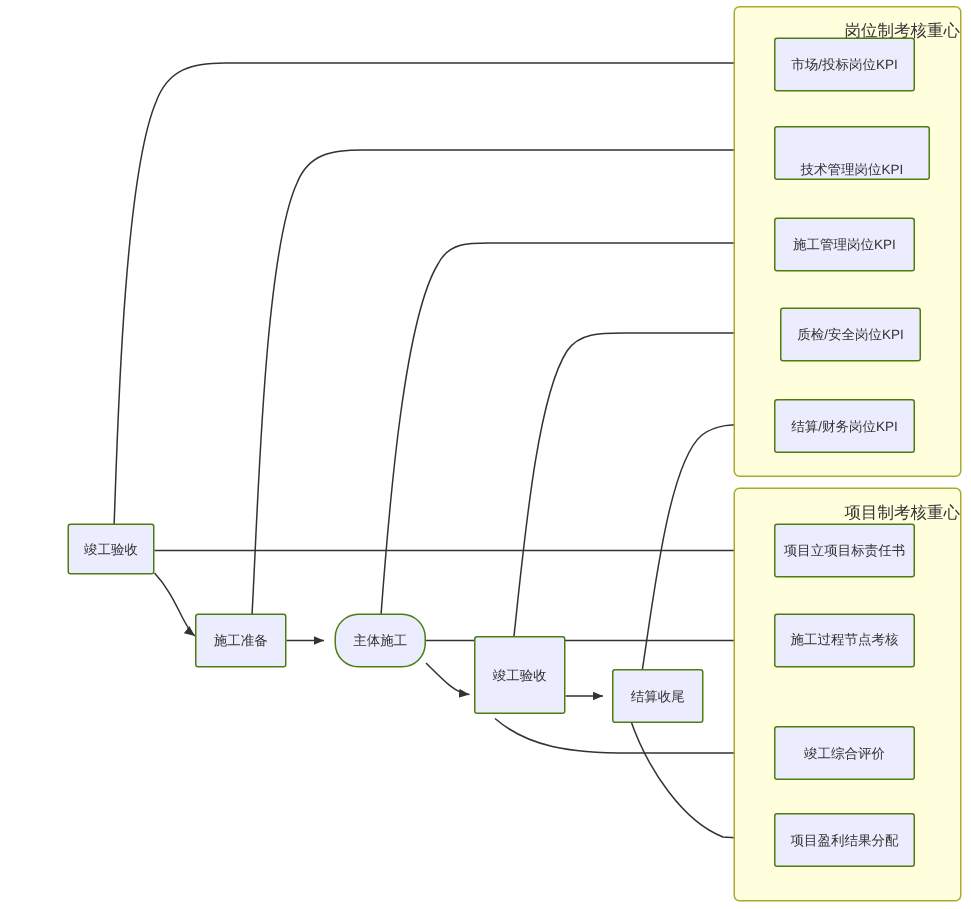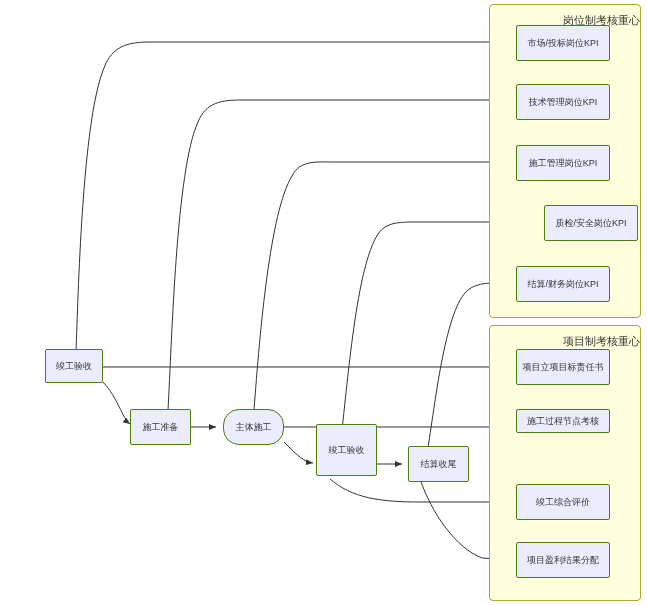--- a/index.html
+++ b/index.html
@@ -96,41 +96,41 @@
     <path class="edge-path" d="M 420,479 C 432,514 456,548 482,558 L 516,560" marker-end="url(#arrow)"></path>
   </svg>
 
   <div class="cluster-box" style="left:489px; top:4px; width:152px; height:314px;">
     <div class="cluster-title" style="top:8px;">岗位制考核重心</div>
   </div>
 
   <div class="node-box" style="left:516px; top:25px; width:94px; height:36px;">
     <span class="node-label">市场/投标岗位KPI</span>
   </div>
-  <div class="node-box" style="left:516px; top:84px; width:94px; height:36px;">
+  <div class="node-box" style="left:516px; top:84px; width:104px; height:36px;align-items:flex-end;">
     <span class="node-label">技术管理岗位KPI</span>
   </div>
   <div class="node-box" style="left:516px; top:145px; width:94px; height:36px;">
     <span class="node-label">施工管理岗位KPI</span>
   </div>
-  <div class="node-box" style="left:544px; top:205px; width:94px; height:36px;">
+  <div class="node-box" style="left:520px; top:205px; width:94px; height:36px;">
     <span class="node-label">质检/安全岗位KPI</span>
   </div>
   <div class="node-box" style="left:516px; top:266px; width:94px; height:36px;">
     <span class="node-label">结算/财务岗位KPI</span>
   </div>
 
   <div class="cluster-box" style="left:489px; top:325px; width:152px; height:276px;font-family:Liberation Serif, serif;">
     <div class="cluster-title" style="top:8px;">项目制考核重心</div>
   </div>
 
   <div class="node-box" style="left:516px; top:349px; width:94px; height:36px;">
     <span class="node-label">项目立项目标责任书</span>
   </div>
-  <div class="node-box" style="left:516px; top:409px; width:94px; height:24px;">
+  <div class="node-box" style="left:516px; top:409px; width:94px; height:36px;font-family:Liberation Mono, monospace;">
     <span class="node-label">施工过程节点考核</span>
   </div>
   <div class="node-box" style="left:516px; top:484px; width:94px; height:36px;">
     <span class="node-label">竣工综合评价</span>
   </div>
   <div class="node-box" style="left:516px; top:542px; width:94px; height:36px;">
     <span class="node-label">项目盈利结果分配</span>
   </div>
 
   <div class="node-box" style="left:45px; top:349px; width:58px; height:34px;">

